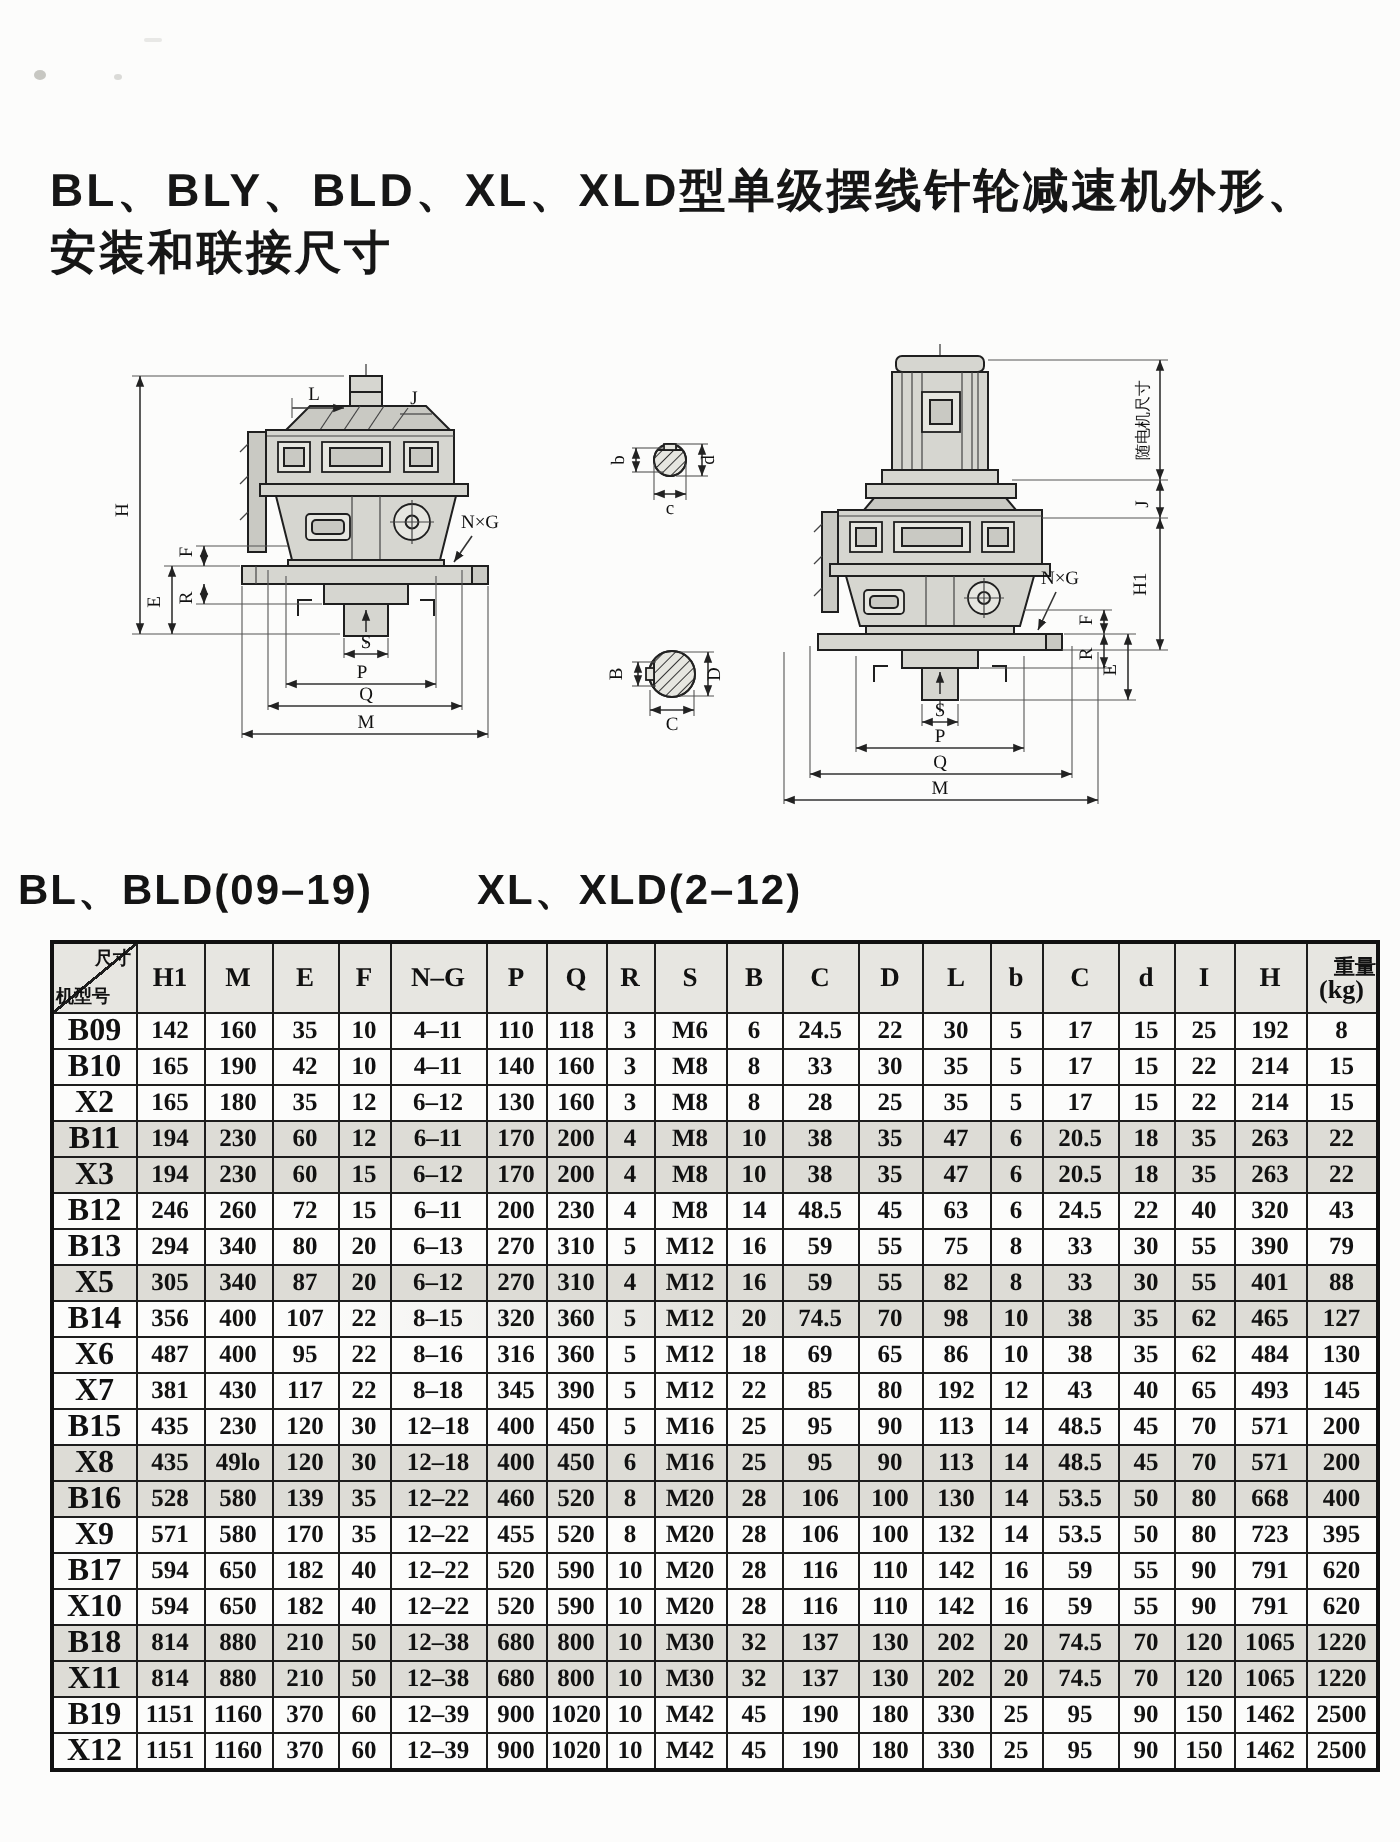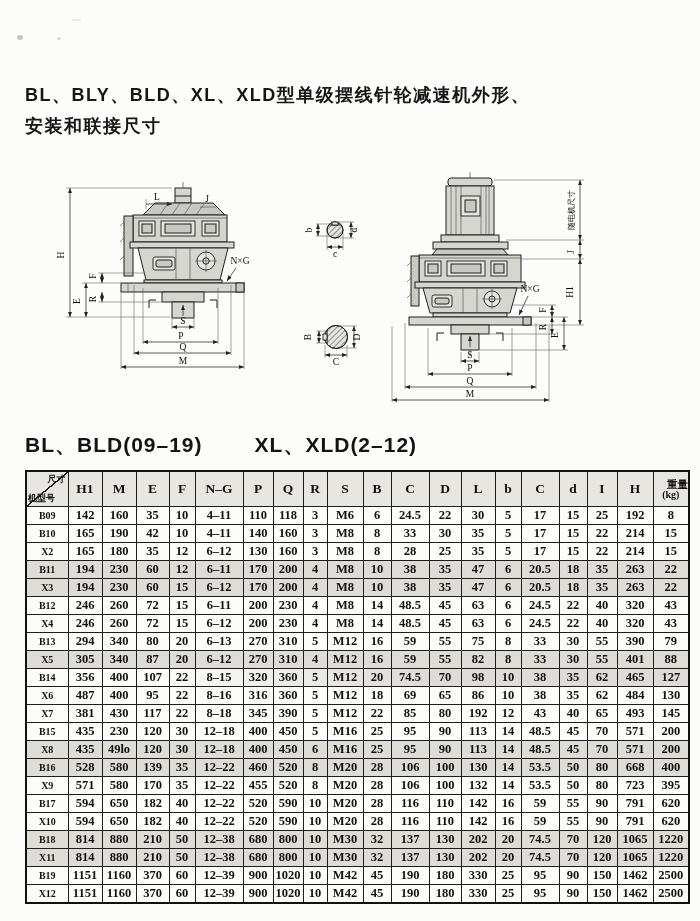--- a/index.html
+++ b/index.html
@@ -4,25 +4,25 @@
 <style>
   html,body{margin:0;padding:0;}
   body{
     width:700px;height:921px;position:relative;overflow:hidden;
     background:#fcfcfb;color:#1a1a1a;
     font-family:"Liberation Sans", sans-serif;
   }
   .speck{position:absolute;background:#9a9a94;border-radius:50%;}
   .title{
     position:absolute;left:25px;top:80px;
-    font-size:18px;font-weight:bold;line-height:31px;letter-spacing:1.5px;
+    font-size:23px;font-weight:bold;line-height:31px;letter-spacing:1.5px;
     color:#161616;
   }
   .subtitle{
-    position:absolute;left:25px;top:431px;
+    position:absolute;left:9px;top:431px;
     font-size:21px;font-weight:bold;letter-spacing:1px;color:#141414;
   }
   .subtitle .gap{display:inline-block;width:52px;}
   svg.draw{position:absolute;left:0;top:160px;}
   svg.draw .bl{stroke:#1f1f1f;stroke-width:1;fill:none;}
   svg.draw .fill1{fill:#d6d6d0;stroke:#1f1f1f;stroke-width:1;}
   svg.draw .fill2{fill:#c9c9c3;stroke:#1f1f1f;stroke-width:1;}
   svg.draw .fill3{fill:#e6e6e0;stroke:#1f1f1f;stroke-width:0.9;}
   svg.draw .thin{stroke:#444;stroke-width:0.6;fill:none;}
   svg.draw .dim{stroke:#333;stroke-width:0.8;fill:none;}
@@ -34,22 +34,22 @@
     position:absolute;left:25px;top:470px;width:663px;
     border-collapse:collapse;table-layout:fixed;border:2px solid #111;
   }
   th,td{
     border:1px solid #1d1d1d;text-align:center;vertical-align:middle;
     padding:0;height:17px;line-height:1;white-space:nowrap;overflow:hidden;
     font-family:"Liberation Serif", serif;font-weight:bold;font-size:12.5px;color:#111;
   }
   thead th{height:34px;background:#e7e6e1;font-size:13.5px;}
   thead th .wt{font-family:"Liberation Sans",sans-serif;font-size:10.5px;line-height:12px;text-align:right;}
-  thead th .wtu{font-size:10px;line-height:10px;}
-  td.model{font-size:10px;margin-left:20px;}
+  thead th .wtu{font-size:13px;line-height:10px;}
+  td.model{font-size:16px;margin-left:20px;}
   tr.shaded td{background:#dddcd6;}
   tr.fade{background:linear-gradient(90deg,#fcfcfb 0%,#fcfcfb 20%,#dddcd6 60%);}
   .corner{
     position:relative;
     background-color:#e7e6e1;
     background-image:linear-gradient(to bottom right,transparent 48.6%,#1d1d1d 48.6%,#1d1d1d 51.4%,transparent 51.4%);
   }
   .corner span{position:absolute;font-family:"Liberation Sans",sans-serif;font-weight:bold;font-size:9px;color:#111;}
   .c-top{top:3px;right:2px;}
   .c-bot{bottom:3px;left:1px;}
@@ -493,42 +493,20 @@
         <td>45</td>
         <td>63</td>
         <td>6</td>
         <td>24.5</td>
         <td>22</td>
         <td>40</td>
         <td>320</td>
         <td>43</td>
       </tr>
       <tr>
-        <td class="model">X4</td>
-        <td>246</td>
-        <td>260</td>
-        <td>72</td>
-        <td>15</td>
-        <td>6–12</td>
-        <td>200</td>
-        <td>230</td>
-        <td>4</td>
-        <td>M8</td>
-        <td>14</td>
-        <td>48.5</td>
-        <td>45</td>
-        <td>63</td>
-        <td>6</td>
-        <td>24.5</td>
-        <td>22</td>
-        <td>40</td>
-        <td>320</td>
-        <td>43</td>
-      </tr>
-      <tr>
         <td class="model">B13</td>
         <td>294</td>
         <td>340</td>
         <td>80</td>
         <td>20</td>
         <td>6–13</td>
         <td>270</td>
         <td>310</td>
         <td>5</td>
         <td>M12</td>

